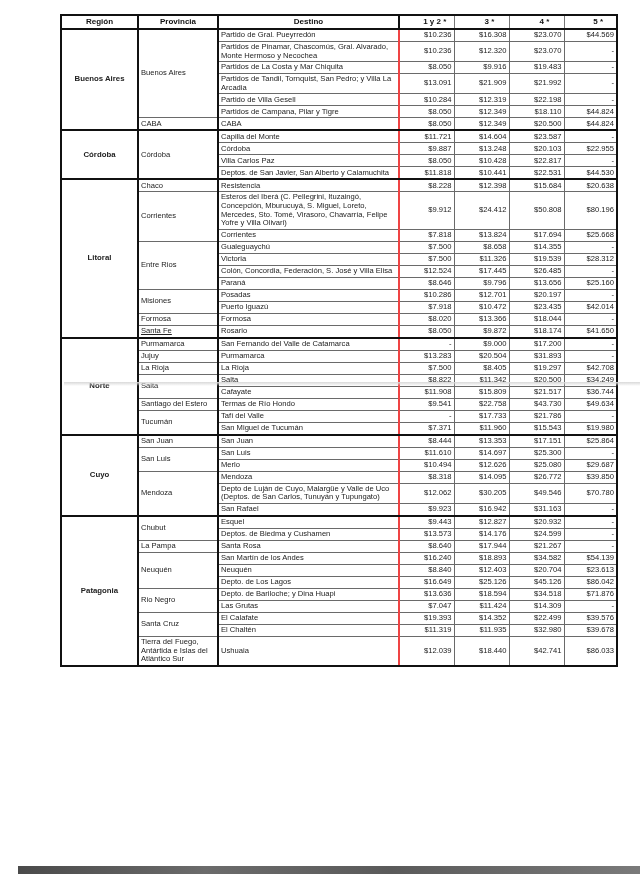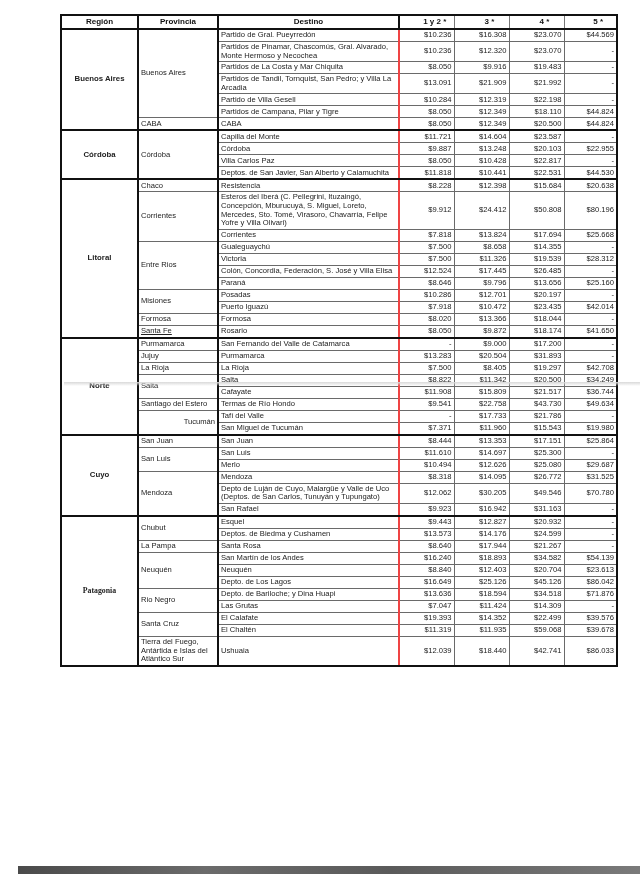--- a/index.html
+++ b/index.html
@@ -266,21 +266,21 @@
         </tr>
         <tr>
           <td class="prov" rowspan="1">Santiago del Estero</td>
           <td class="dest">Termas de Río Hondo</td>
           <td class="num">$9.541</td>
           <td class="num">$22.758</td>
           <td class="num">$43.730</td>
           <td class="num last">$49.634</td>
         </tr>
         <tr>
-          <td class="prov" rowspan="2" style="border-bottom: 2px solid rgb(17, 17, 17); text-align: right;">Tucumán</td>
+          <td class="prov" rowspan="2" style="border-bottom: 2px solid rgb(17, 17, 17);">Tucumán</td>
           <td class="dest">Tafí del Valle</td>
           <td class="num">-</td>
           <td class="num">$17.733</td>
           <td class="num">$21.786</td>
           <td class="num last">-</td>
         </tr>
         <tr class="glast">
           <td class="dest">San Miguel de Tucumán</td>
           <td class="num">$7.371</td>
           <td class="num">$11.960</td>
@@ -310,38 +310,38 @@
           <td class="num">$12.626</td>
           <td class="num">$25.080</td>
           <td class="num last">$29.687</td>
         </tr>
         <tr>
           <td class="prov" rowspan="3" style="border-bottom: 2px solid rgb(17, 17, 17);">Mendoza</td>
           <td class="dest">Mendoza</td>
           <td class="num">$8.318</td>
           <td class="num">$14.095</td>
           <td class="num">$26.772</td>
-          <td class="num last">$31.525</td>
+          <td class="num last">$39.850</td>
         </tr>
         <tr>
           <td class="dest">Depto de Luján de Cuyo, Malargüe y Valle de Uco (Deptos. de San Carlos, Tunuyán y Tupungato)</td>
           <td class="num">$12.062</td>
           <td class="num">$30.205</td>
           <td class="num">$49.546</td>
           <td class="num last">$70.780</td>
         </tr>
         <tr class="glast">
           <td class="dest">San Rafael</td>
           <td class="num">$9.923</td>
           <td class="num">$16.942</td>
           <td class="num">$31.163</td>
           <td class="num last">-</td>
         </tr>
         <tr class="gtop">
-          <td class="reg" rowspan="11" style="border-bottom: 2px solid rgb(17, 17, 17); font-family: Liberation Serif, serif;">Patagonia</td>
+          <td class="reg" rowspan="11" style="border-bottom: 2px solid rgb(17, 17, 17);">Patagonia</td>
           <td class="prov" rowspan="2">Chubut</td>
           <td class="dest">Esquel</td>
           <td class="num">$9.443</td>
           <td class="num">$12.827</td>
           <td class="num">$20.932</td>
           <td class="num last">-</td>
         </tr>
         <tr>
           <td class="dest">Deptos. de Biedma y Cushamen</td>
           <td class="num">$13.573</td>
@@ -399,21 +399,21 @@
           <td class="dest">El Calafate</td>
           <td class="num">$19.393</td>
           <td class="num">$14.352</td>
           <td class="num">$22.499</td>
           <td class="num last">$39.576</td>
         </tr>
         <tr>
           <td class="dest">El Chaltén</td>
           <td class="num">$11.319</td>
           <td class="num">$11.935</td>
-          <td class="num">$59.068</td>
+          <td class="num">$32.980</td>
           <td class="num last">$39.678</td>
         </tr>
         <tr class="glast">
           <td class="prov" rowspan="1" style="border-bottom: 2px solid rgb(17, 17, 17); margin-left: 48px;">Tierra del Fuego, Antártida e Islas del Atlántico Sur</td>
           <td class="dest">Ushuaia</td>
           <td class="num">$12.039</td>
           <td class="num">$18.440</td>
           <td class="num">$42.741</td>
           <td class="num last">$86.033</td>
         </tr>

